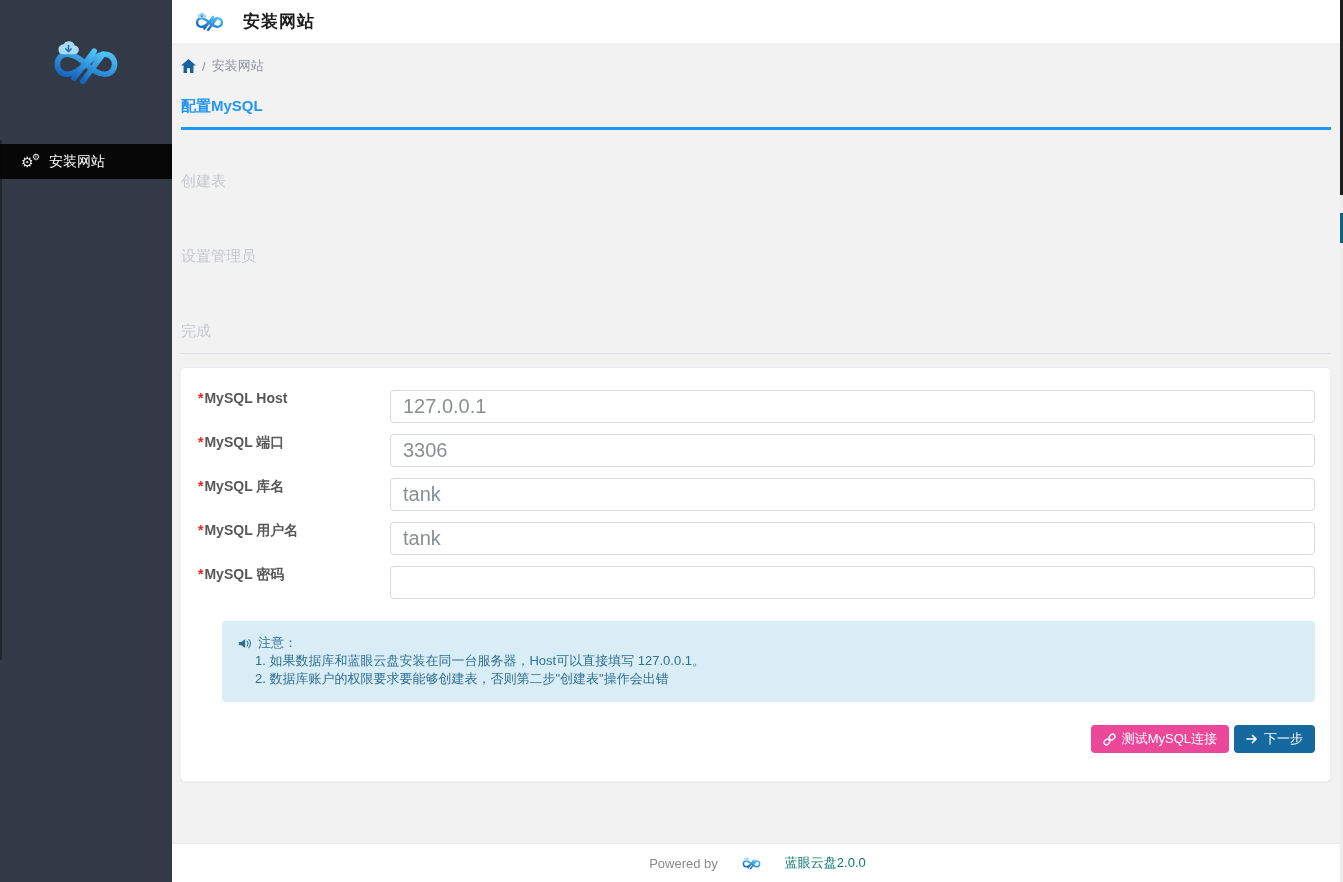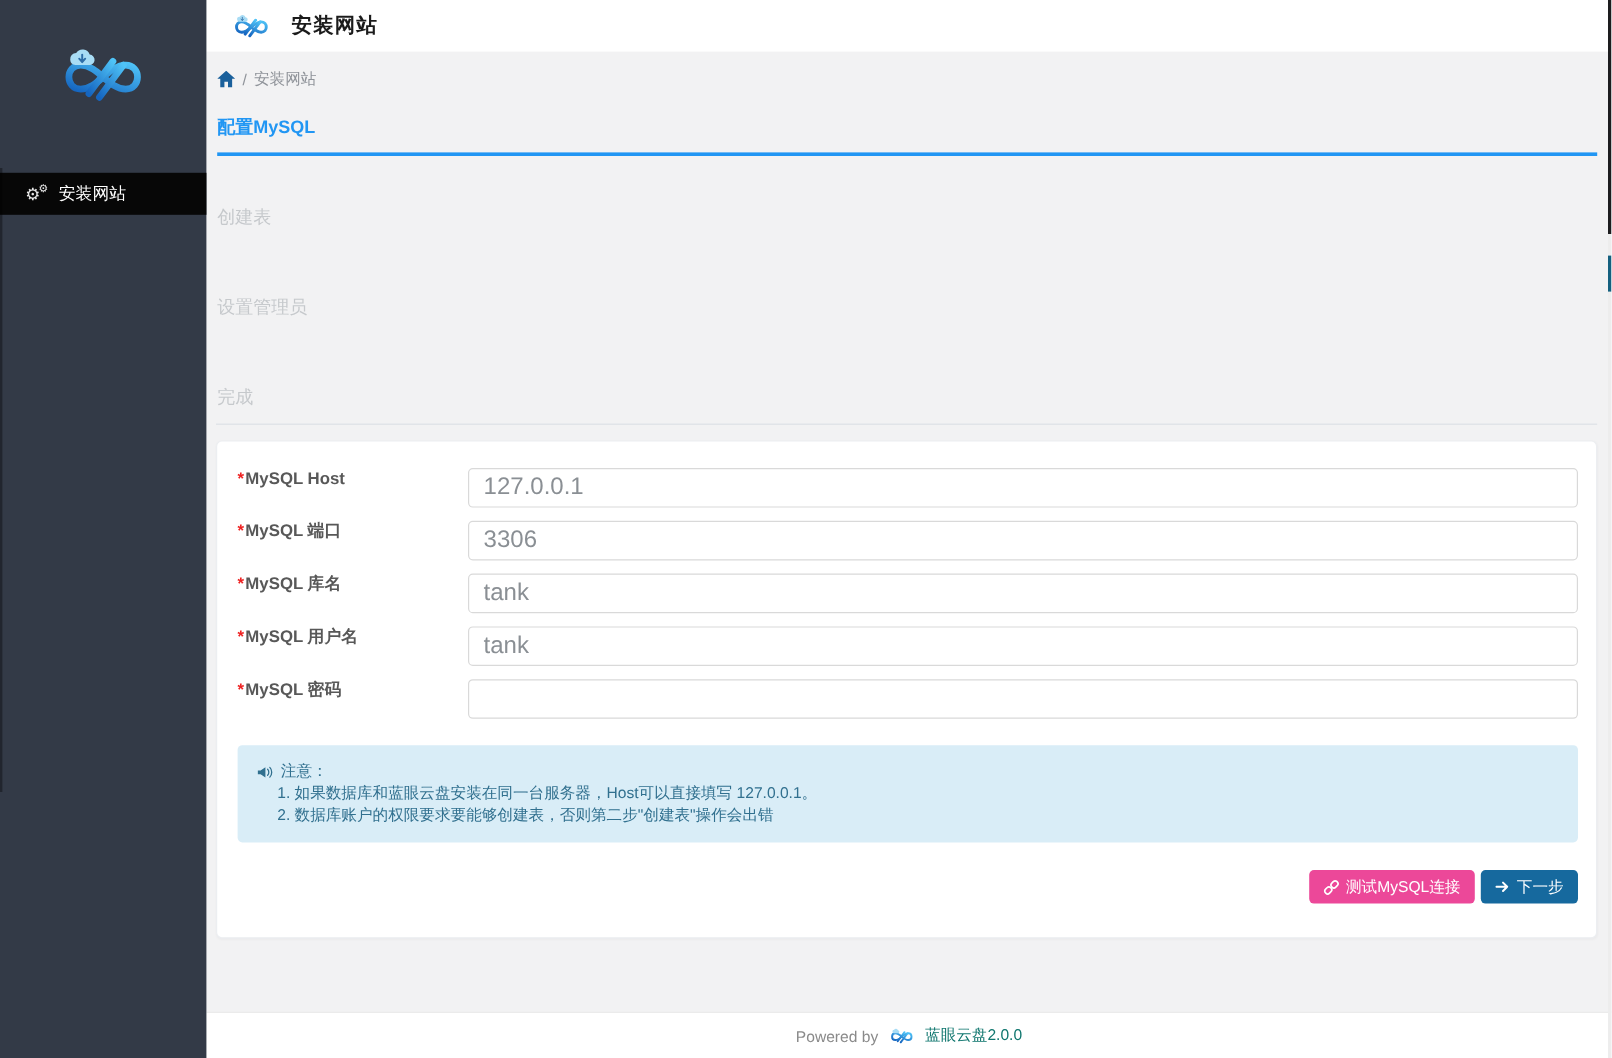--- a/index.html
+++ b/index.html
@@ -31,30 +31,30 @@
   .tab { font-size:15px; color:#c6c9cc; padding:6px 0 11px; border-bottom:3px solid transparent; margin-bottom:-2px; cursor:pointer; }
   .tab.active { color:#2196f3; font-weight:bold; border-bottom-color:#2196f3; }
 
   .card { background:#fff; border-radius:5px; margin-top:13px; padding:22px 15px 8px 17px; border:1px solid #eceef1; box-shadow:0 1px 2px rgba(0,0,0,0.03); }
 
   .form-row { display:flex; margin-bottom:11px; }
   .form-label { width:192px; flex:none; font-size:14px; font-weight:bold; color:#585858; }
   .star { color:#ee2222; margin-right:1px; }
   .form-input { flex:1; height:33px; border:1px solid #d9d9d9; border-radius:4px; padding:0 12px; font-size:20px; color:#8a8f94; background:#fff; outline:none; font-family:inherit; }
 
-  .alert { margin-top:22px; background:#d9edf7; color:#31708f; border-radius:4px; padding:13px 16px 14px; font-size:13px; line-height:18px; }
+  .alert { margin-top:22px; background:#d9edf7; color:#31708f; border-radius:4px; padding:13px 16px 14px; font-size:13px; line-height:18px;margin-left:24px; }
   .alert-title { display:flex; align-items:center; gap:6px; }
   .alert-item { padding-left:17px; }
 
   .actions { display:flex; justify-content:flex-end; gap:5px; margin-top:23px; margin-bottom:20px; }
   .btn { display:inline-flex; align-items:center; gap:6px; height:28px; padding:0 12px; border:none; border-radius:4px; color:#fff; font-size:13px; cursor:pointer; font-family:inherit; }
   .btn-test { background:#ec4899; }
   .btn-next { background:#16699e; }
 
-  .footer { flex:none; height:39px; background:#fff; border-top:1px solid #e7e7e7; display:flex; align-items:center; justify-content:center; font-size:13px; color:#8a8a8a; gap:6px; }
+  .footer { flex:none; height:39px; background:#fff; border-top:1px solid #e7e7e7; display:flex; align-items:center; justify-content:center; font-size:13px; color:#8a8a8a; gap:20px; }
   .footer a { color:#0f766e; text-decoration:none; cursor:pointer; }
 
   
   .scrollbar { position:absolute; right:0; top:0; width:3px; height:882px; background:#ededed; z-index:5; }
   .sb-dark { position:absolute; top:0; right:0; width:3px; height:195px; background:#1d1d1f; }
   .sb-thumb { position:absolute; top:213px; right:0; width:3px; height:30px; background:#14607f; }
 </style>
 </head>
 <body>
 

